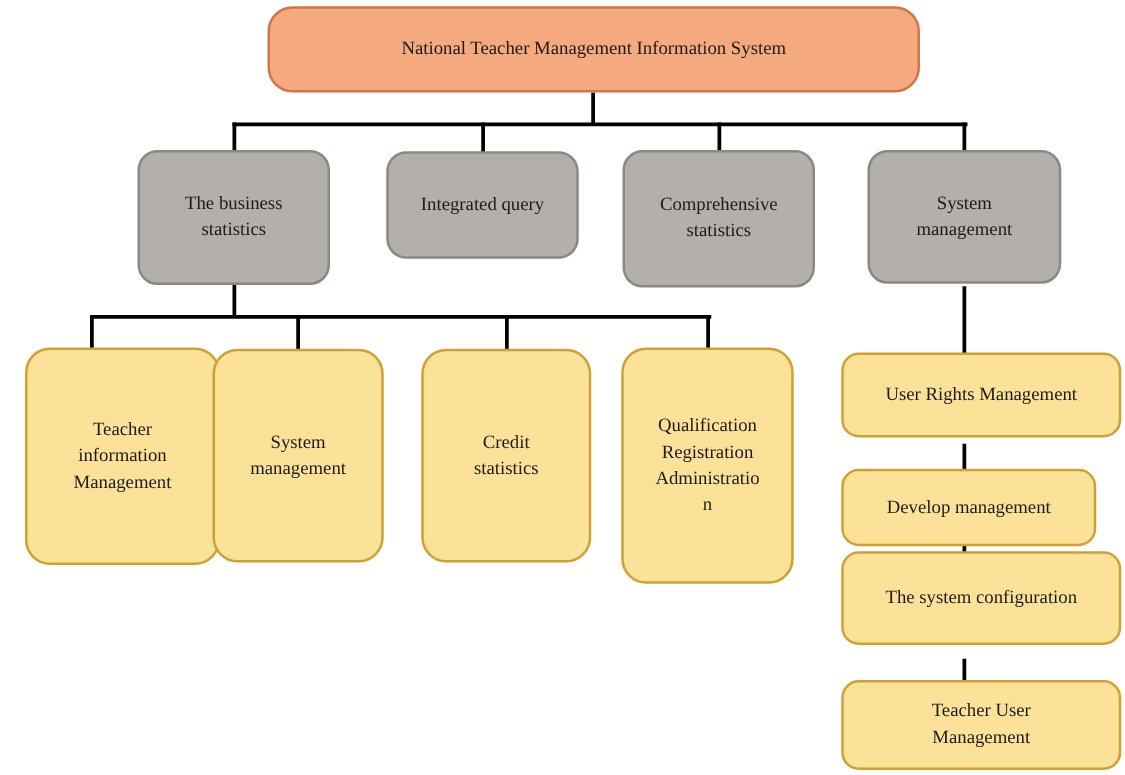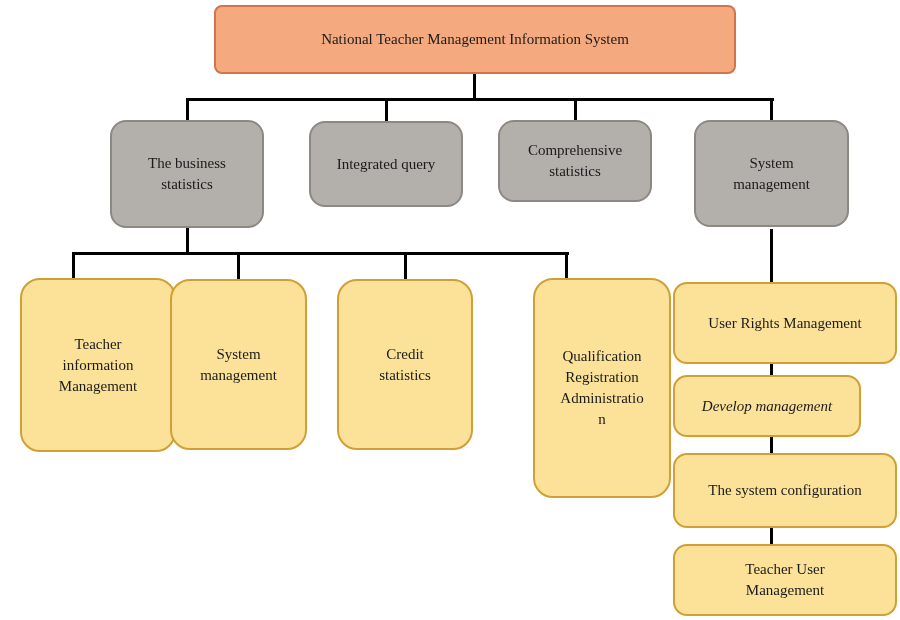--- a/index.html
+++ b/index.html
@@ -24,21 +24,21 @@
     text-align: center;
     color: #1b1b1b;
     font-size: 15px;
     line-height: 1.4;
     white-space: pre-line;
     padding: 4px 8px;
   }
   .node--root {
     background: var(--root-fill, #f4a97e);
     border: 2px solid var(--root-border, #d2744a);
-    border-radius: 8px;
+    border-radius: 20px;
     font-size: 15px;
   }
   .node--gray {
     background: var(--gray-fill, #b3afab);
     border: 2px solid var(--gray-border, #8c8884);
     border-radius: 16px;
   }
   .node--yellow {
     background: var(--yellow-fill, #fbe298);
     border: 2px solid var(--yellow-border, #d1a035);
@@ -52,31 +52,31 @@
   .connector {
     position: absolute;
     background: var(--line-color, #000000);
   }
 
   
   #root-node   { left: 214px; top: 5px;   width: 522px; height: 69px; }
 
   #gray-1 { left: 110px; top: 120px; width: 154px; height: 108px; }
   #gray-2 { left: 309px; top: 121px; width: 154px; height: 86px; }
-  #gray-3 { left: 498px; top: 120px; width: 154px; height: 82px; }
+  #gray-3 { left: 498px; top: 120px; width: 154px; height: 110px; }
   #gray-4 { left: 694px; top: 120px; width: 155px; height: 107px; }
 
   #yel-1 { left: 20px;   top: 278px; width: 156px; height: 174px; }
   #yel-2 { left: 170px; top: 279px; width: 137px; height: 171px; }
   #yel-3 { left: 337px; top: 279px; width: 136px; height: 171px; }
-  #yel-4 { left: 497px; top: 278px; width: 138px; height: 220px; margin-left: 36px; }
+  #yel-4 { left: 497px; top: 278px; width: 138px; height: 189px; }
 
-  #sys-1 { left: 673px; top: 282px; width: 224px; height: 82px; }
-  #sys-2 { left: 673px; top: 375px; width: 188px; height: 62px; font-style: italic; }
-  #sys-3 { left: 673px; top: 453px; width: 224px; height: 75px; }
+  #sys-1 { left: 673px; top: 282px; width: 224px; height: 68px; }
+  #sys-2 { left: 673px; top: 375px; width: 204px; height: 62px; }
+  #sys-3 { left: 673px; top: 441px; width: 224px; height: 75px; }
   #sys-4 { left: 673px; top: 544px; width: 224px; height: 72px; }
 
   
   #c-root-v  { left: 473px; top: 74px;  width: 3px;   height: 25px; }
   #c-l2-h    { left: 186px; top: 98px;  width: 588px; height: 3px;  }
   #c-l2-v1   { left: 186px; top: 98px;  width: 3px;   height: 23px; }
   #c-l2-v2   { left: 385px; top: 98px;  width: 3px;   height: 24px; }
   #c-l2-v3   { left: 574px; top: 98px;  width: 3px;   height: 23px; }
   #c-l2-v4   { left: 770px; top: 98px;  width: 3px;   height: 23px; }
   #c-biz-v   { left: 186px; top: 227px; width: 3px;   height: 26px; }

